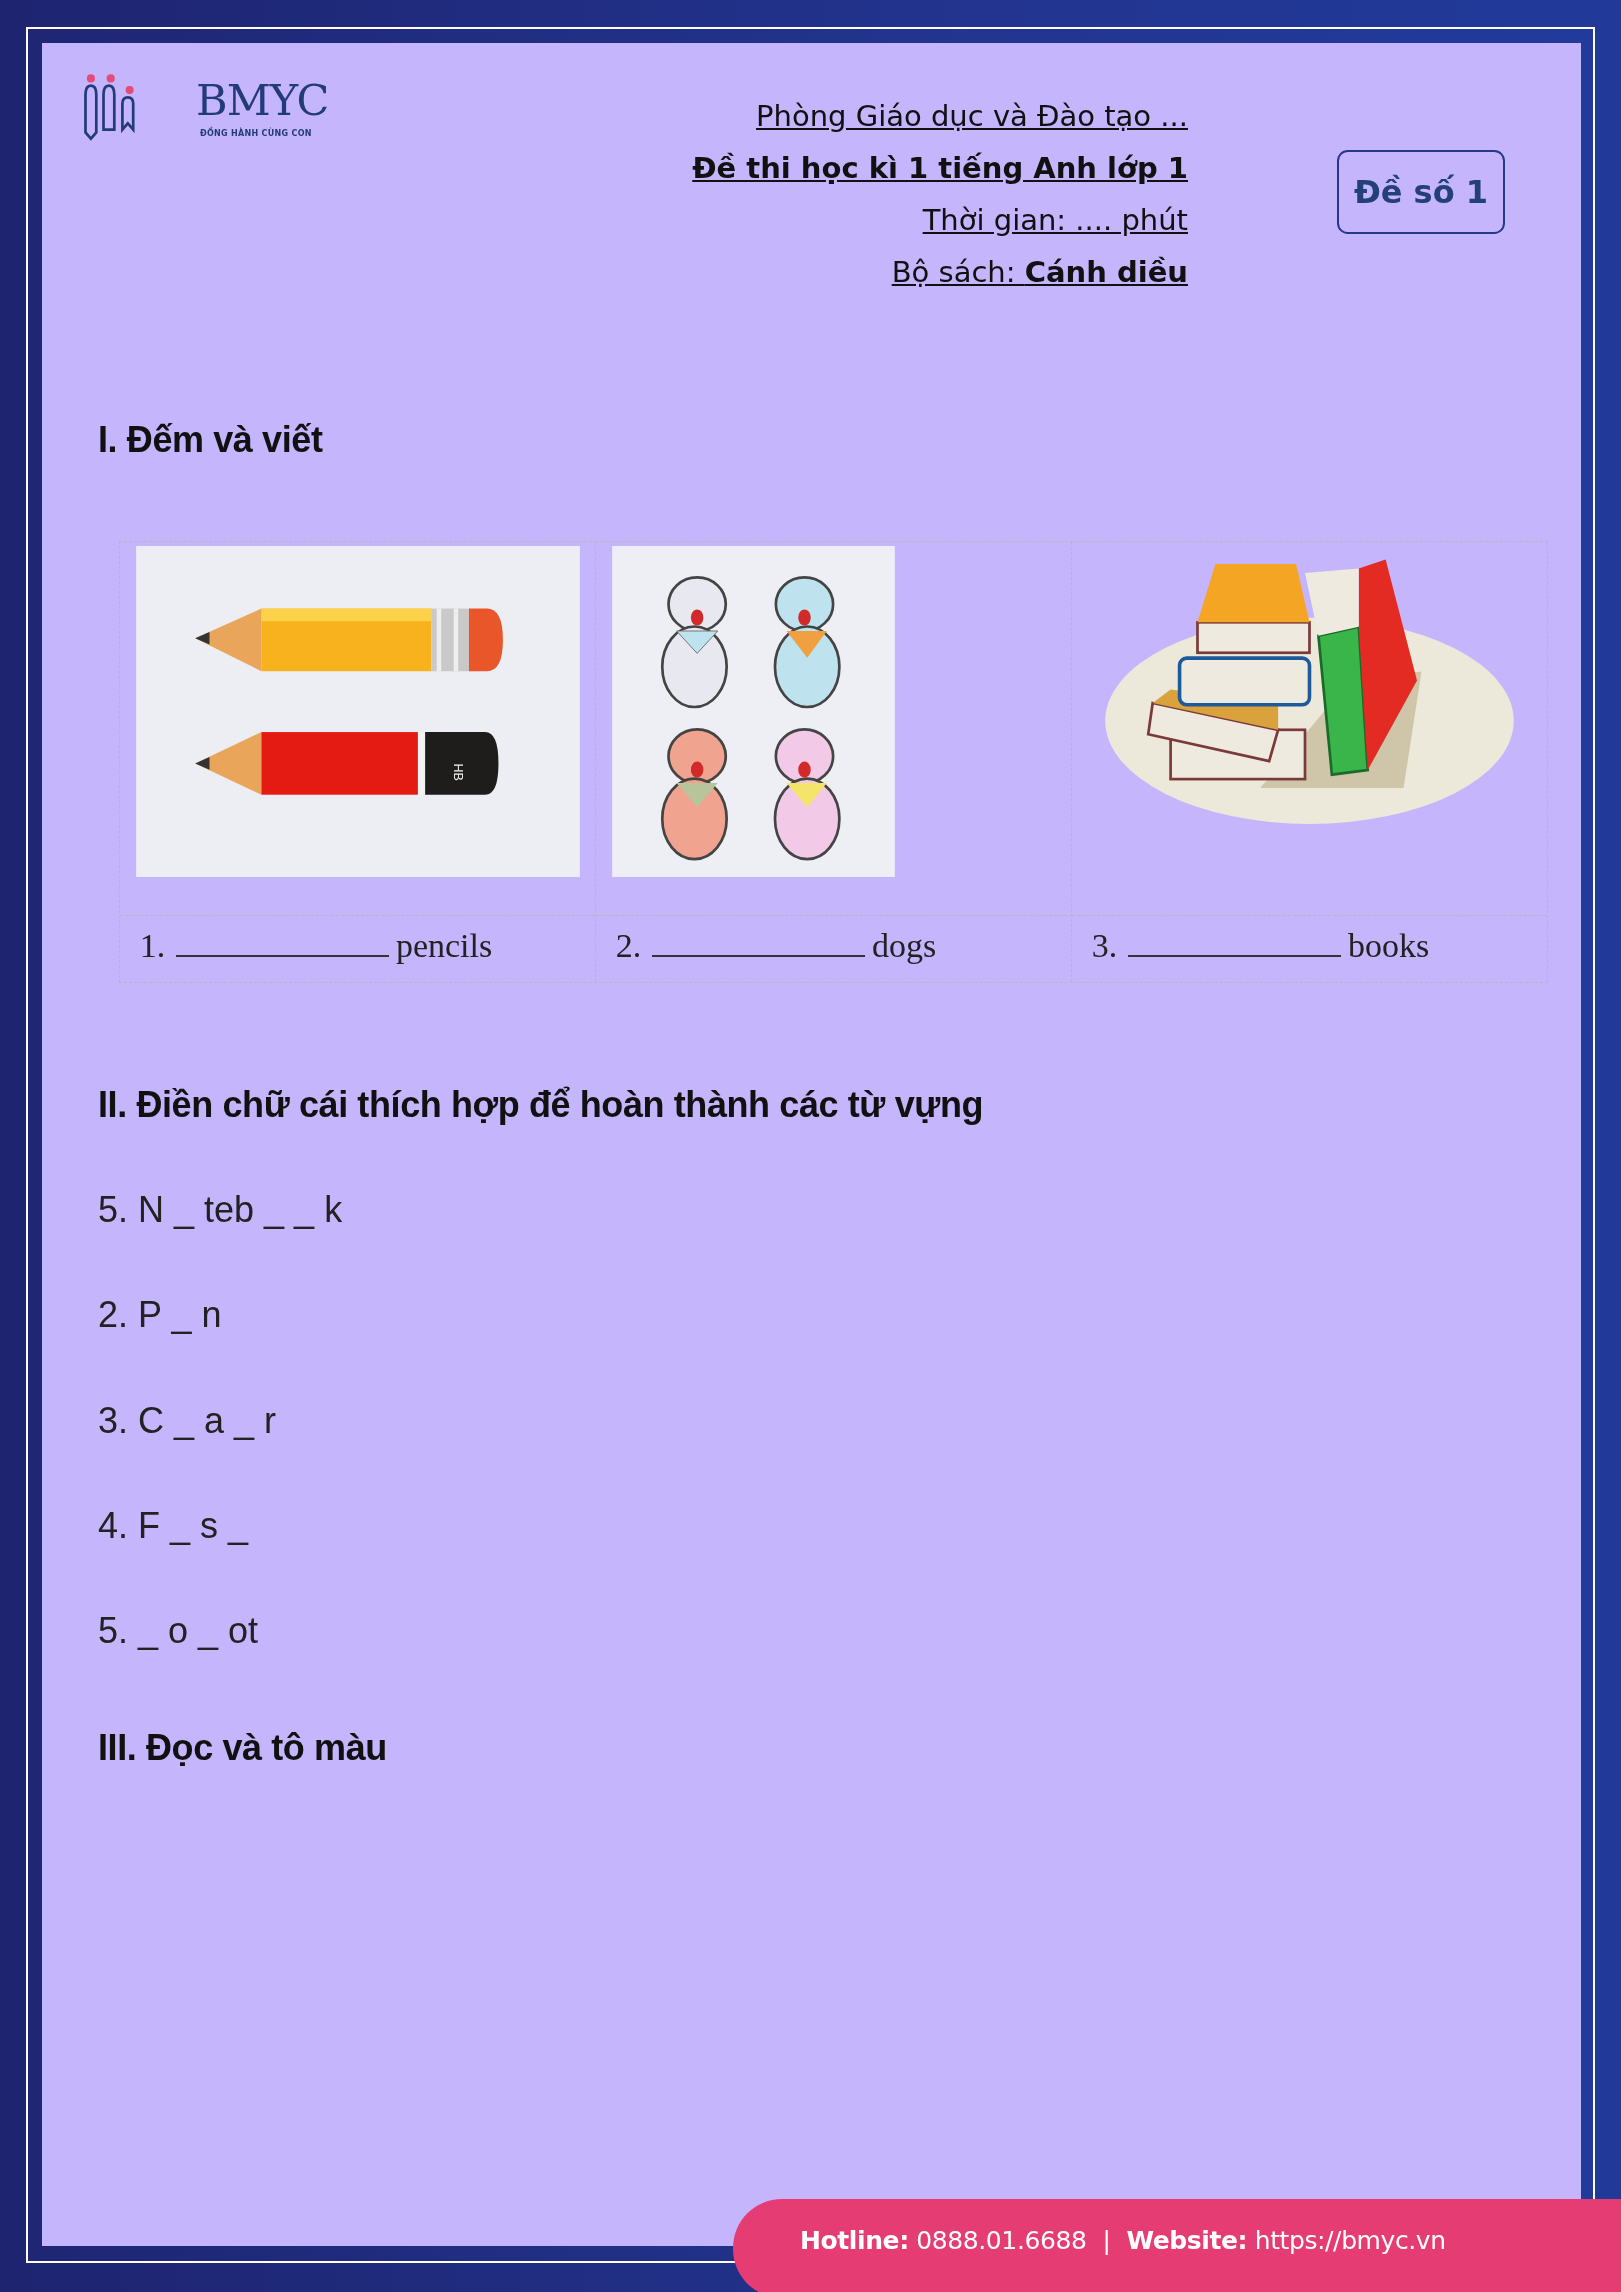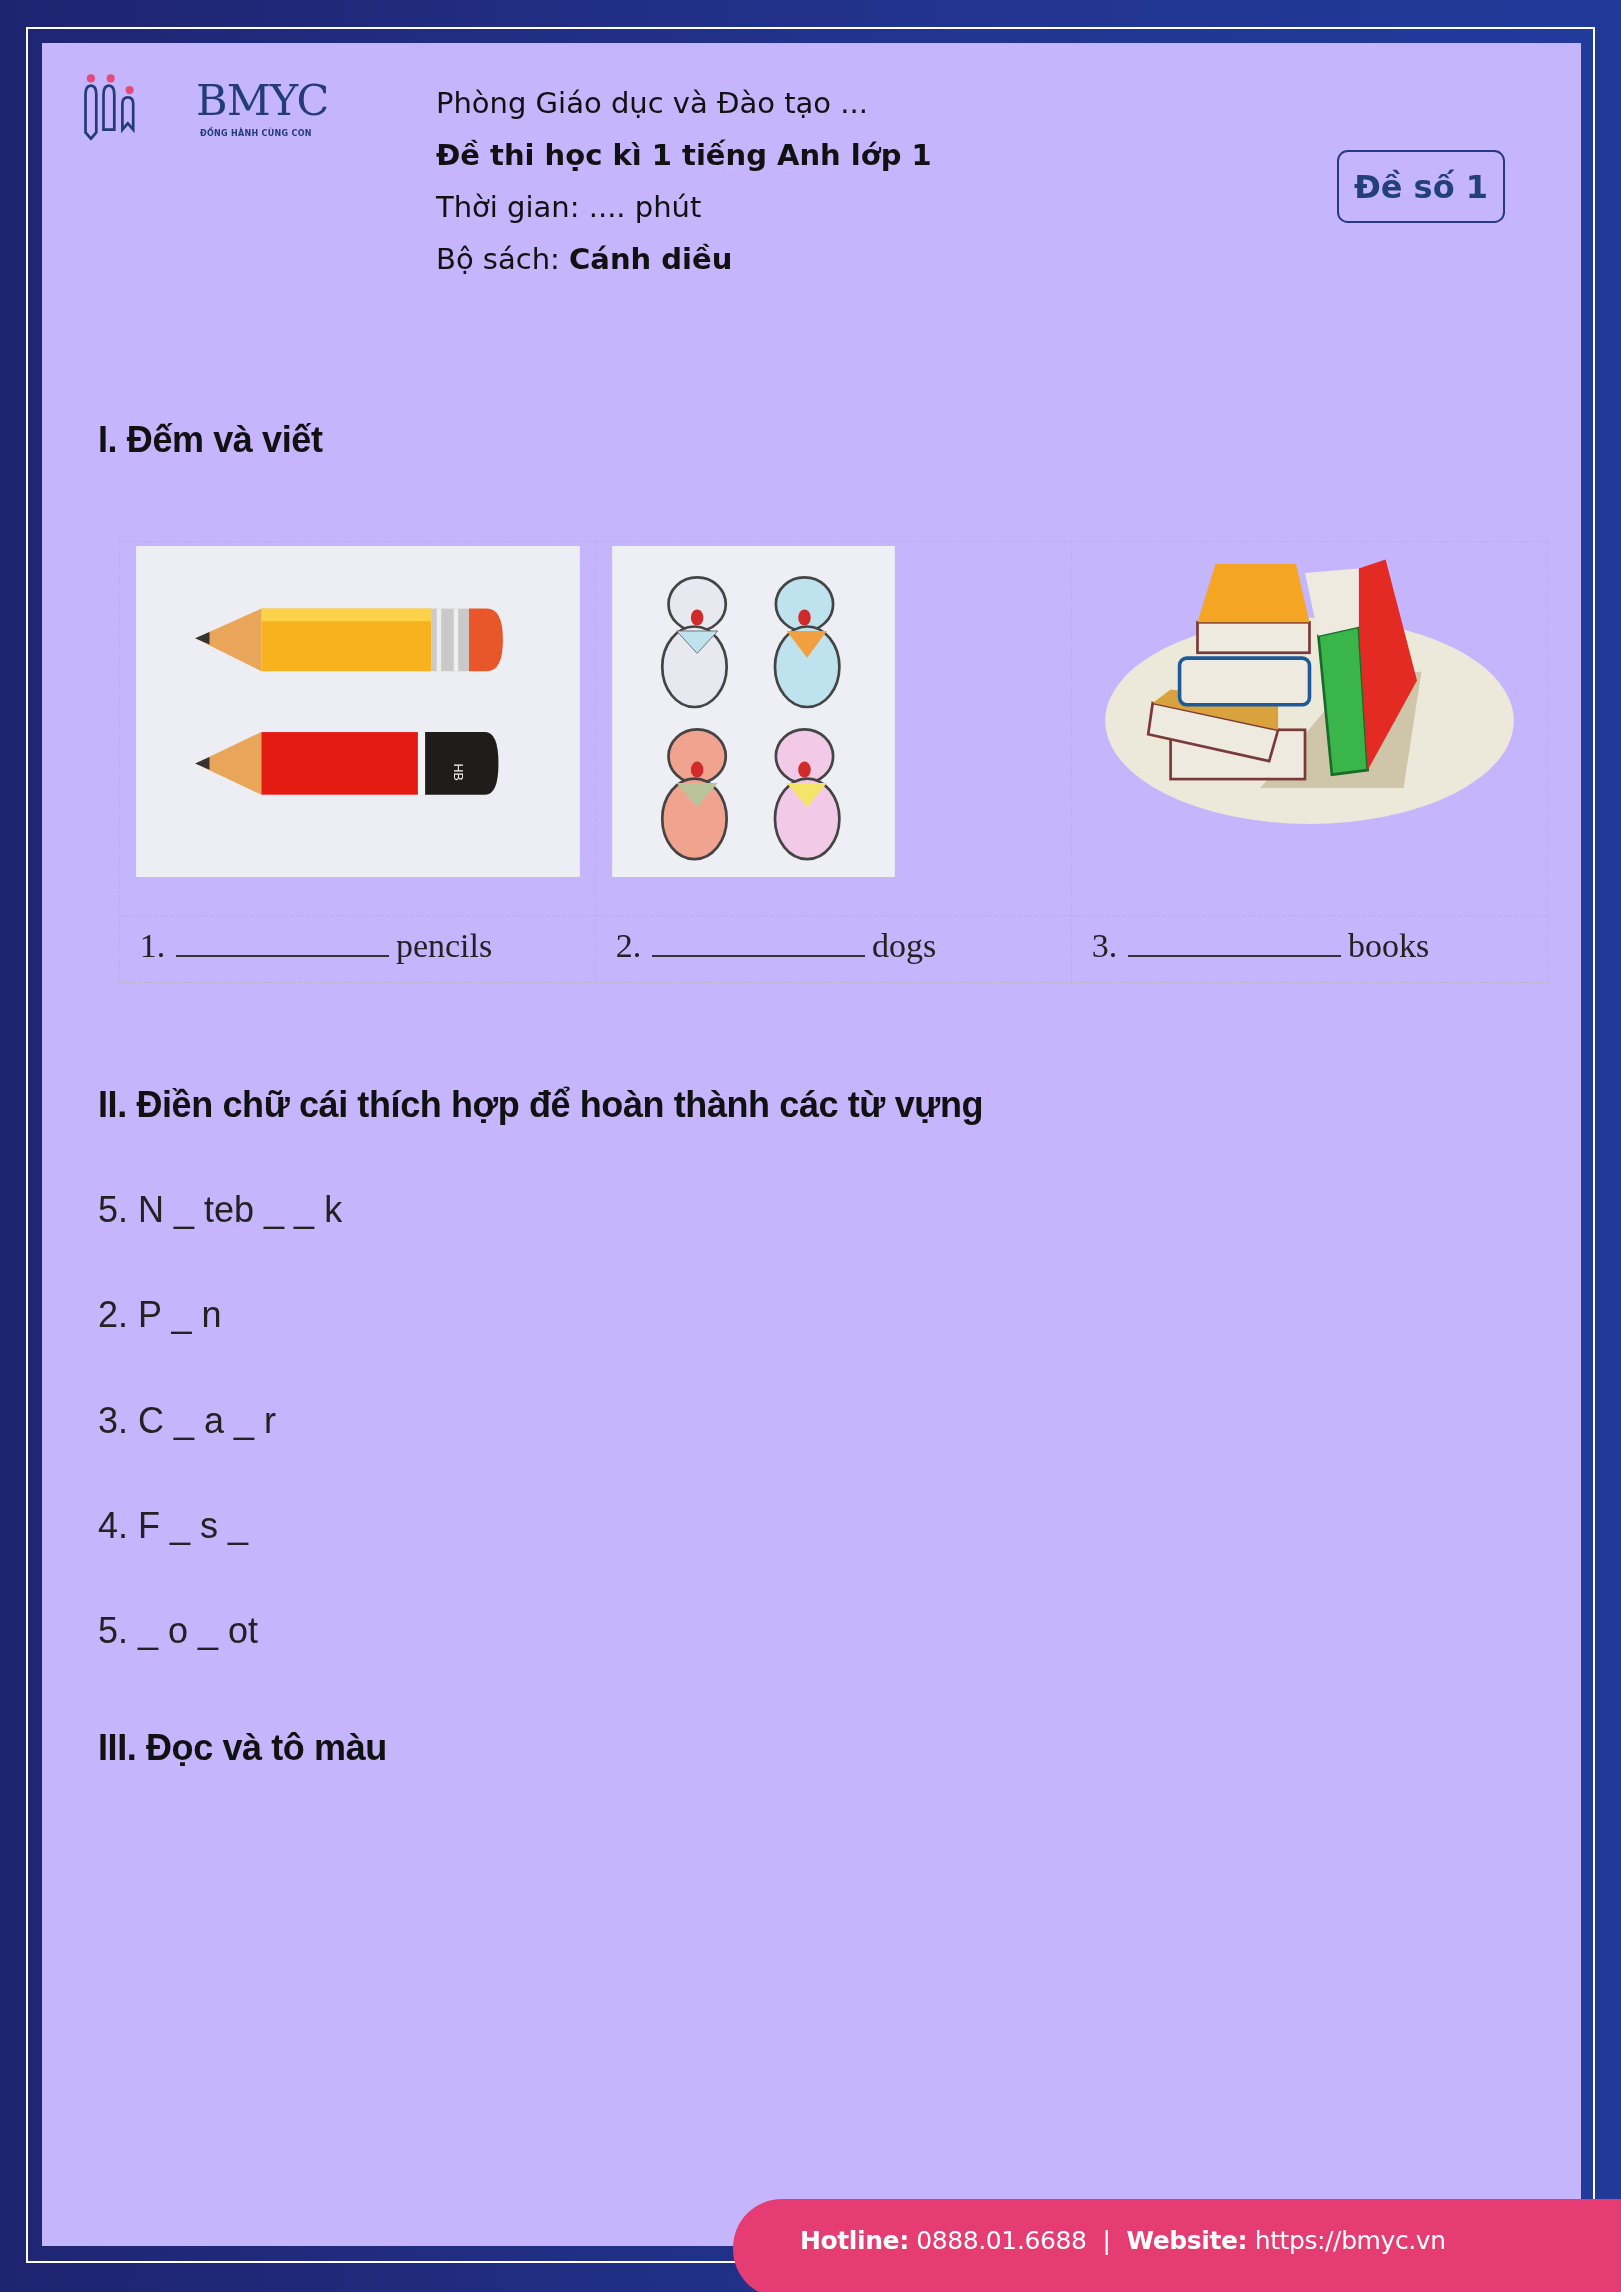--- a/index.html
+++ b/index.html
@@ -9,24 +9,24 @@
   .frame-inner { position: absolute; left: 29px; top: 29.6px; right: 29px; bottom: 32px; background: linear-gradient(90deg, #1f2674 0%, #22358f 60%, #213b9c 100%); }
   .page { position: absolute; left: 42px; top: 43px; width: 1539px; height: 2203px; background: #c4b5fd; }
 
   
   .logo { position: absolute; left: 39px; top: 30px; width: 260px; height: 72px; }
   .logo-icon { position: absolute; left: 0; top: 0; width: 72px; height: 72px; }
   .logo-text { position: absolute; left: 115px; top: 3.6px; font-family: "DejaVu Serif", serif; font-size: 43px; color: #243b7a; letter-spacing: -0.9px; line-height: 47px; }
   .logo-tag { position: absolute; left: 119px; top: 56px; font-family: "DejaVu Sans", sans-serif; font-size: 8px; font-weight: bold; color: #243b7a; letter-spacing: 0.3px; }
 
   
-  .header { position: absolute; left: 394px; top: 34px; width: 752px; text-align: left; font-family: "DejaVu Sans", sans-serif; color: #111; }
+  .header { position: absolute; left: 394px; top: 47px; width: 752px; text-align: right; font-family: "DejaVu Sans", sans-serif; color: #111; text-decoration: underline; }
   .header .line { font-size: 29px; line-height: 52px; height: 52px; }
   .header .bold { font-weight: bold; }
-  .badge { position: absolute; left: 1295px; top: 107px; width: 168px; height: 73px; border: 2.7px solid #27388a; border-radius: 10.7px; box-sizing: border-box; display: flex; align-items: center; justify-content: center; font-size: 32px; font-weight: bold; color: #23407a; font-family: "DejaVu Sans", sans-serif; }
+  .badge { position: absolute; left: 1295px; top: 107px; width: 168px; height: 84px; border: 2.7px solid #27388a; border-radius: 10.7px; box-sizing: border-box; display: flex; align-items: center; justify-content: center; font-size: 32px; font-weight: bold; color: #23407a; font-family: "DejaVu Sans", sans-serif; }
 
   .section-title { position: absolute; left: 56px; font-family: "Liberation Sans", sans-serif; font-weight: bold; font-size: 36px; color: #111; letter-spacing: -0.4px; }
 
   
   .count-table { position: absolute; left: 77px; top: 498px; width: 1429px; height: 442px; border: 1.8px dashed #b8b8b8; box-sizing: border-box; }
   .ct-col { position: absolute; top: 0; height: 100%; }
   .ct-col + .ct-col { border-left: 1.8px dashed #b8b8b8; }
   .ct-img { position: absolute; top: 3.6px; }
   .ct-label-row { position: absolute; left: 0; right: 0; top: 373px; height: 68px; border-top: 1.8px dashed #b8b8b8; }
   .ct-label { position: absolute; left: 19.7px; top: 10.7px; font-family: "Liberation Serif", serif; font-size: 34px; color: #222; white-space: nowrap; }

